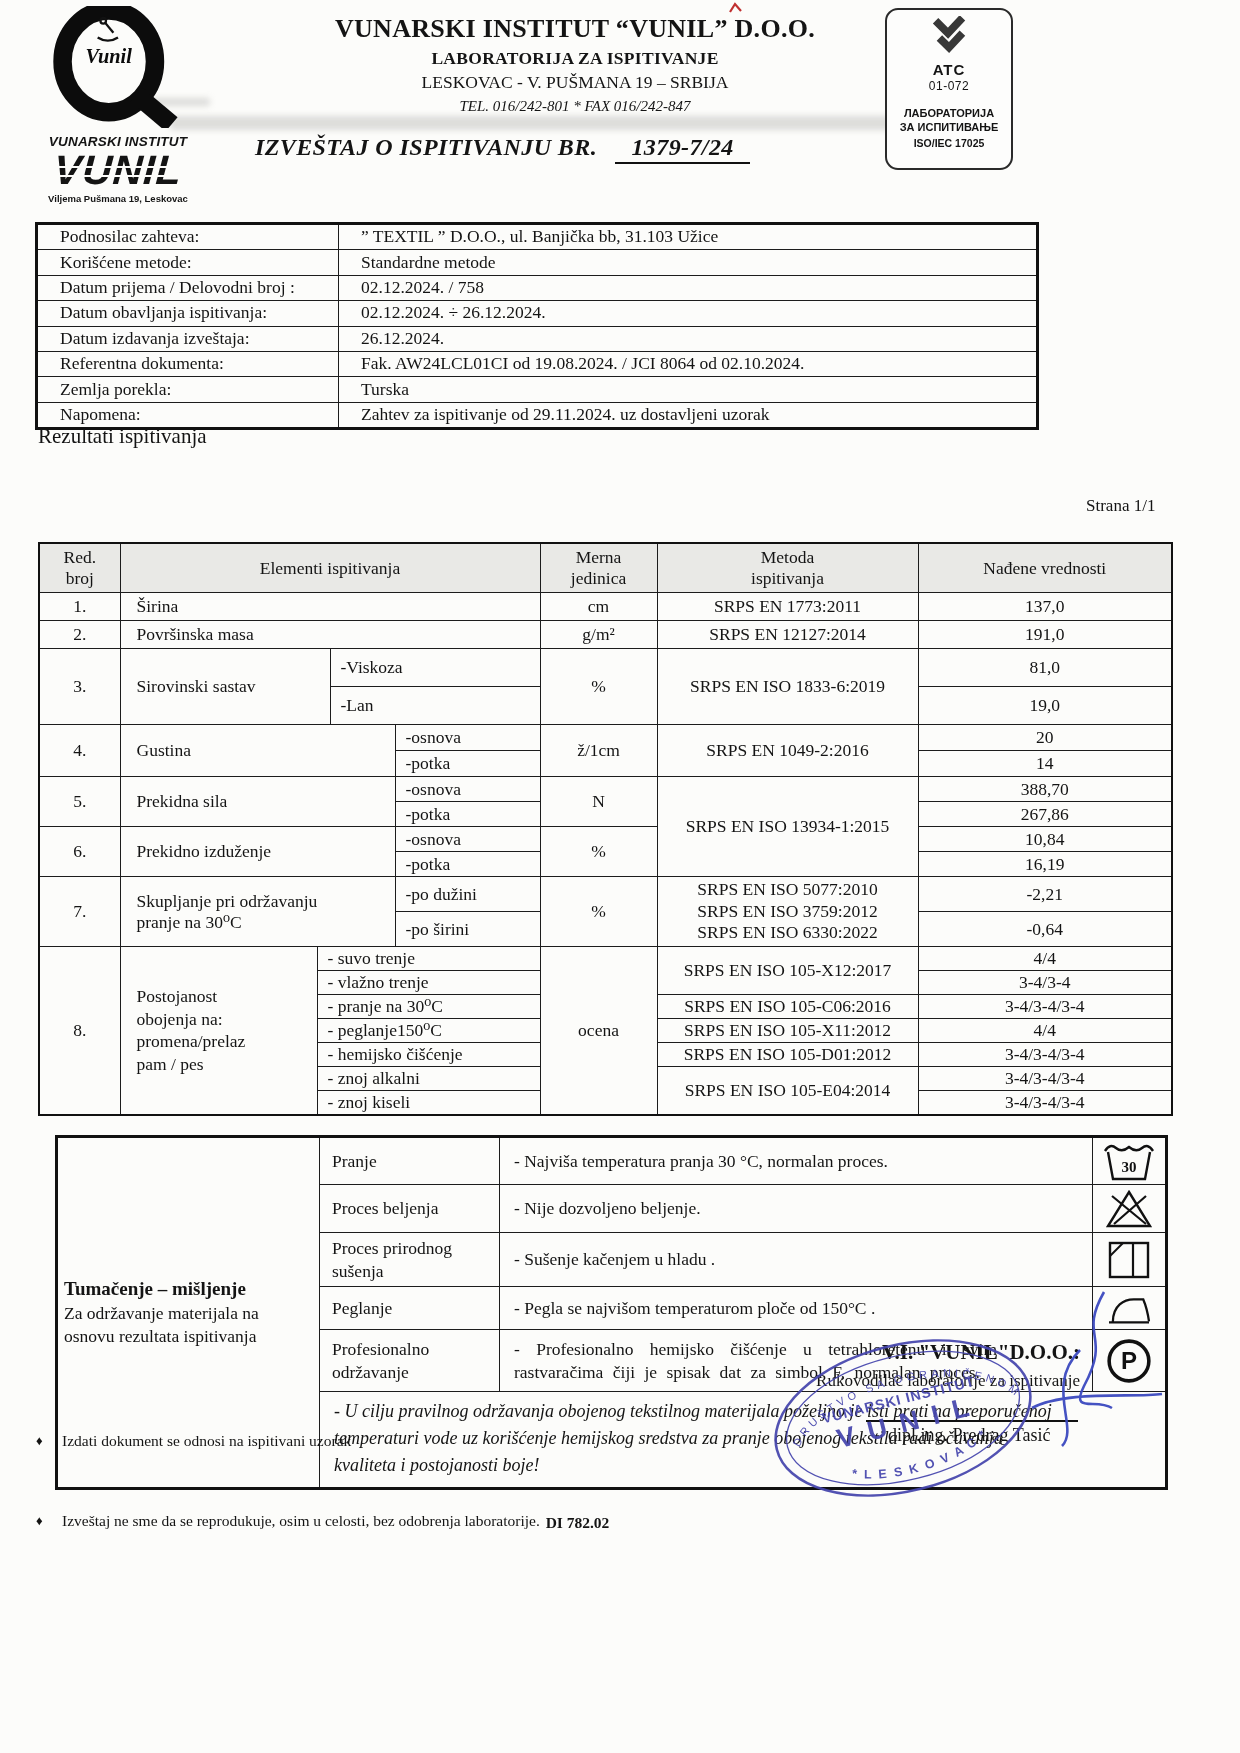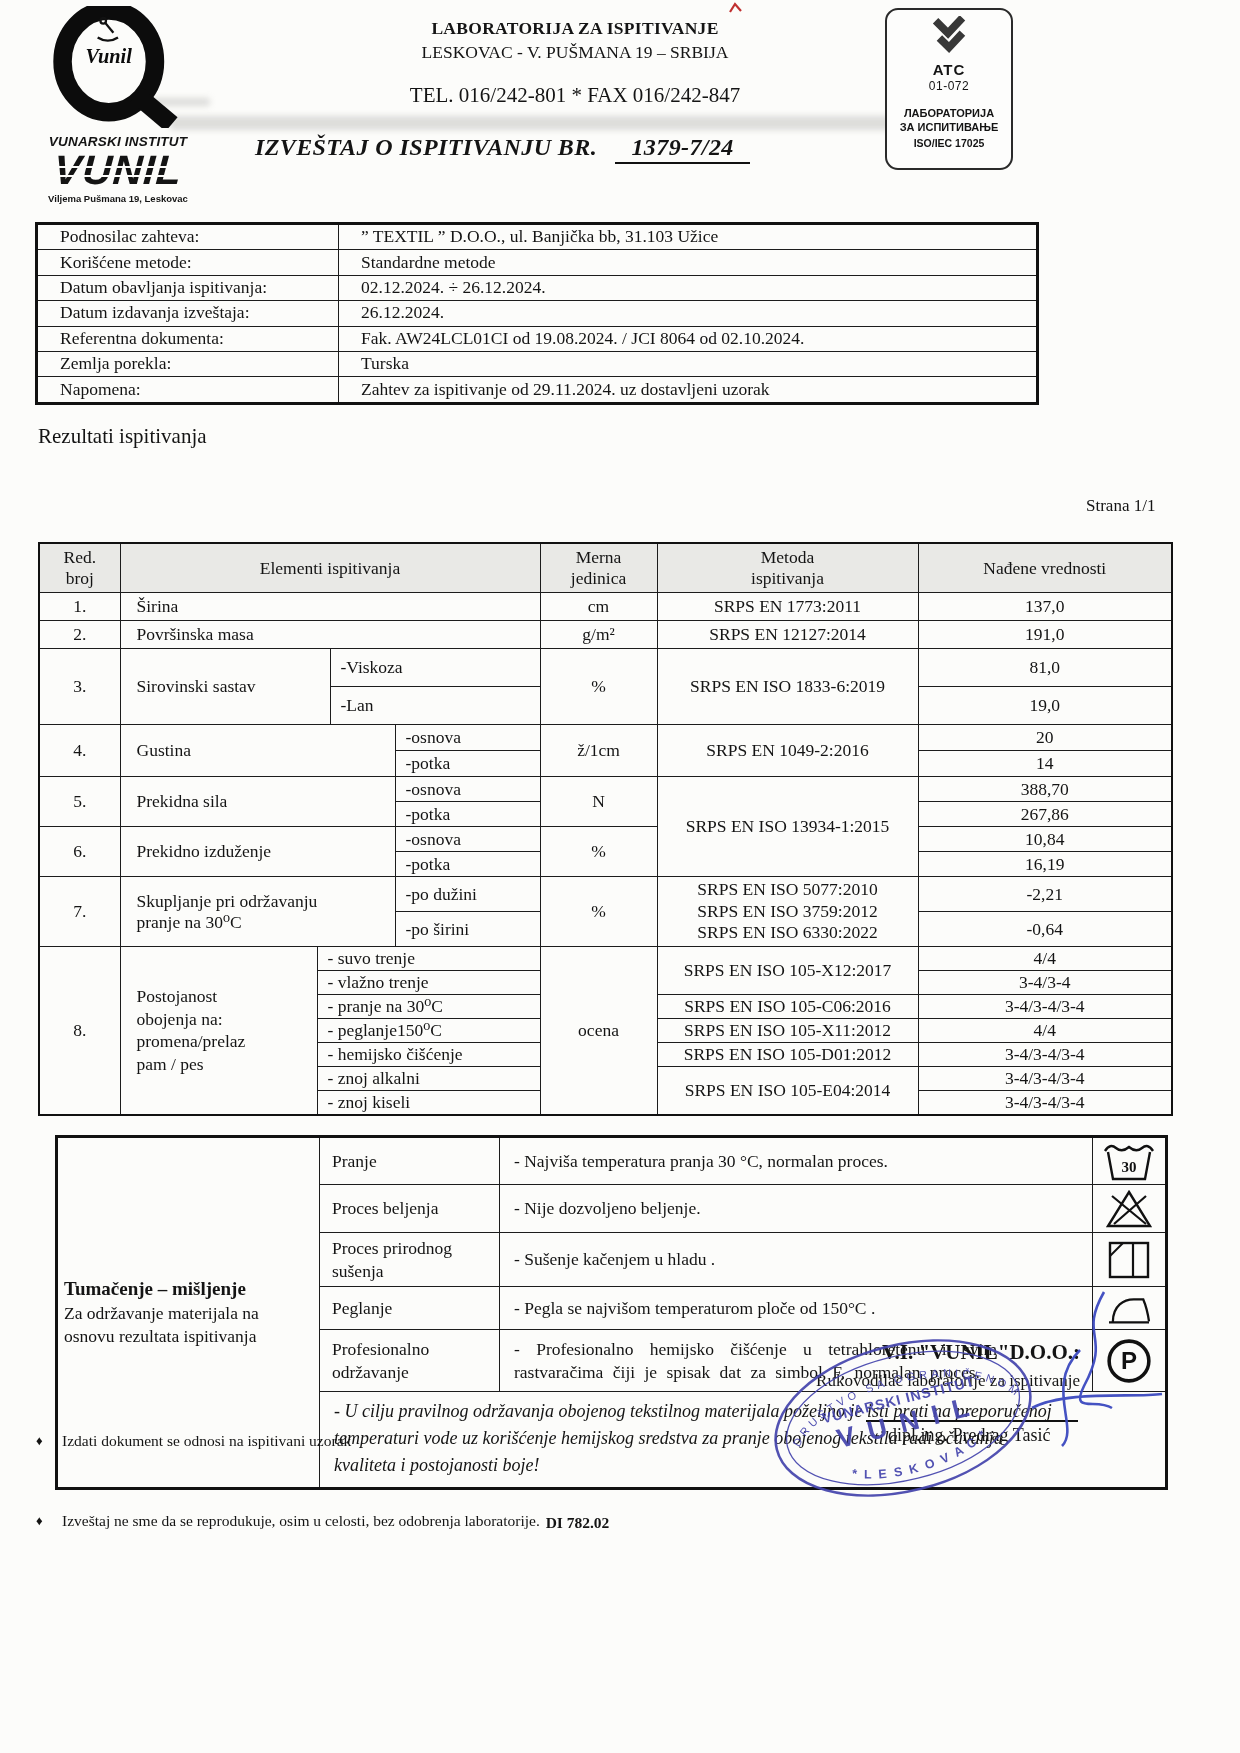--- a/index.html
+++ b/index.html
@@ -13,21 +13,21 @@
   .logo-inst{font-family:"Liberation Sans",sans-serif;font-weight:bold;font-style:italic;font-size:13.5px;margin-top:2px;letter-spacing:.2px;}
   .logo-brand{position:relative;font-family:"Liberation Sans",sans-serif;font-weight:bold;font-style:italic;
               font-size:41px;letter-spacing:1px;line-height:1;margin-top:1px;transform:skewX(-4deg);}
   .logo-brand::before,.logo-brand::after{content:"";position:absolute;left:6px;right:6px;height:2px;background:#fcfcfa;}
   .logo-brand::before{top:38%;} .logo-brand::after{top:60%;}
   .logo-addr{font-family:"Liberation Sans",sans-serif;font-weight:bold;font-size:9.5px;margin-top:2px;}
   .head-center{left:245px;top:14px;width:660px;text-align:center;}
   .hc1{font-size:26px;font-weight:bold;letter-spacing:.3px;}
   .hc2{font-size:17.5px;font-weight:bold;margin-top:4px;letter-spacing:.3px;}
   .hc3{font-size:17.5px;margin-top:3px;}
-  .hc4{font-size:21px;margin-top:20px;}
+  .hc4{font-size:15px;margin-top:5px;font-style:italic;}
   .report-line{left:255px;top:134px;font-size:24px;font-weight:bold;font-style:italic;letter-spacing:.4px;}
   .report-no{display:inline-block;border-bottom:2.6px solid #111;padding:0 16px 1px 16px;margin-left:12px;}
   .badge{left:885px;top:8px;width:124px;height:158px;border:2px solid #2a2a2a;border-radius:13px;
          text-align:center;font-family:"Liberation Sans",sans-serif;background:#fdfdfc;}
   .badge-name{font-weight:bold;font-size:15px;letter-spacing:1px;margin-top:1px;}
   .badge-num{font-size:12px;margin-top:1px;letter-spacing:.5px;}
   .badge-lab{font-size:11px;font-weight:bold;margin-top:14px;line-height:1.25;}
   .badge-iso{font-size:10.5px;font-weight:bold;margin-top:2px;}
   
   table{border-collapse:collapse;}
@@ -89,20 +89,21 @@
           <path d="M58 34 q11 7 22 0"></path>
       </g>
       <text x="70" y="62" text-anchor="middle" font-size="22" font-style="italic" font-weight="bold" font-family="Liberation Serif, serif" fill="#0c0c0c">Vunil</text>
     </svg>
     <div class="logo-inst">VUNARSKI INSTITUT</div>
     <div class="logo-brand">VUNIL</div>
     <div class="logo-addr">Viljema Pušmana 19, Leskovac</div>
   </div>
 
   <div class="abs head-center">
+    <div class="hc1">VUNARSKI INSTITUT “VUNIL” D.O.O.</div>
     <div class="hc2">LABORATORIJA ZA ISPITIVANJE</div>
     <div class="hc3">LESKOVAC - V. PUŠMANA 19 – SRBIJA</div>
     <div class="hc4">TEL. 016/242-801 * FAX 016/242-847</div>
   </div>
 
   <div class="abs report-line">
     <span>IZVEŠTAJ O ISPITIVANJU BR.</span>
     <span class="report-no">1379-7/24</span>
   </div>
 
@@ -122,20 +123,24 @@
 
   <table class="abs info">
     <tbody>
       <tr>
           <td class="lbl">Podnosilac zahteva:</td>
           <td>” TEXTIL ” D.O.O., ul. Banjička bb, 31.103 Užice</td>
         </tr>
       <tr>
           <td class="lbl">Korišćene metode:</td>
           <td>Standardne metode</td>
+        </tr>
+      <tr>
+          <td class="lbl">Datum prijema / Delovodni broj :</td>
+          <td>02.12.2024.    /    758</td>
         </tr>
       <tr>
           <td class="lbl">Datum obavljanja ispitivanja:</td>
           <td>02.12.2024. ÷ 26.12.2024.</td>
         </tr>
       <tr>
           <td class="lbl">Datum izdavanja izveštaja:</td>
           <td>26.12.2024.</td>
         </tr>
       <tr>

